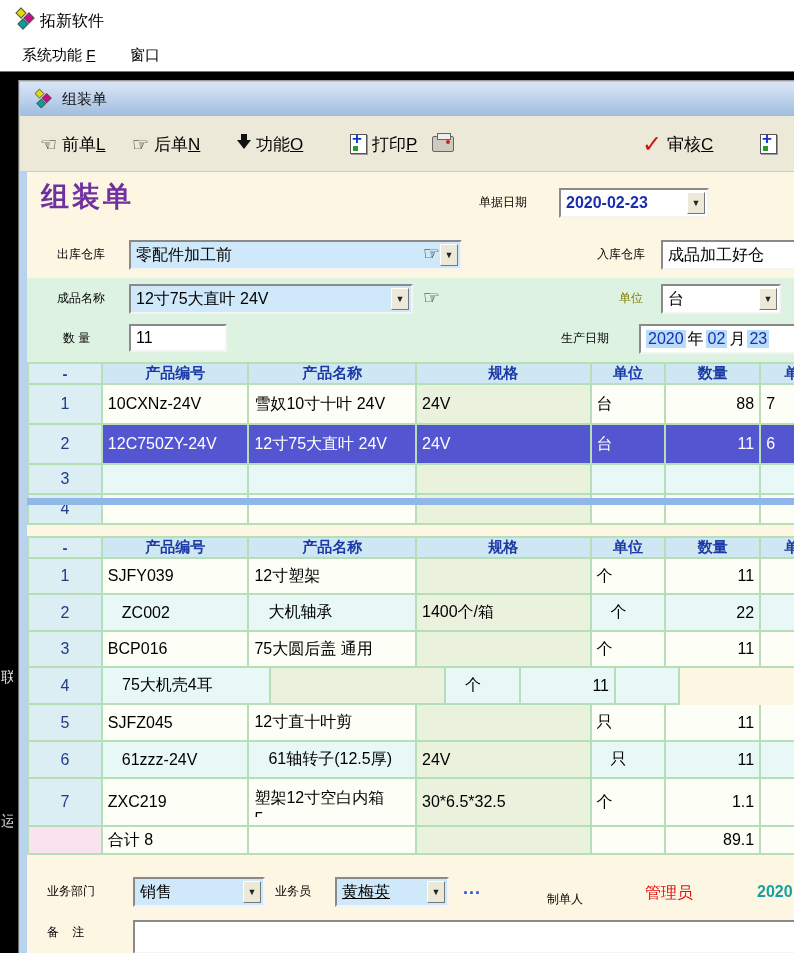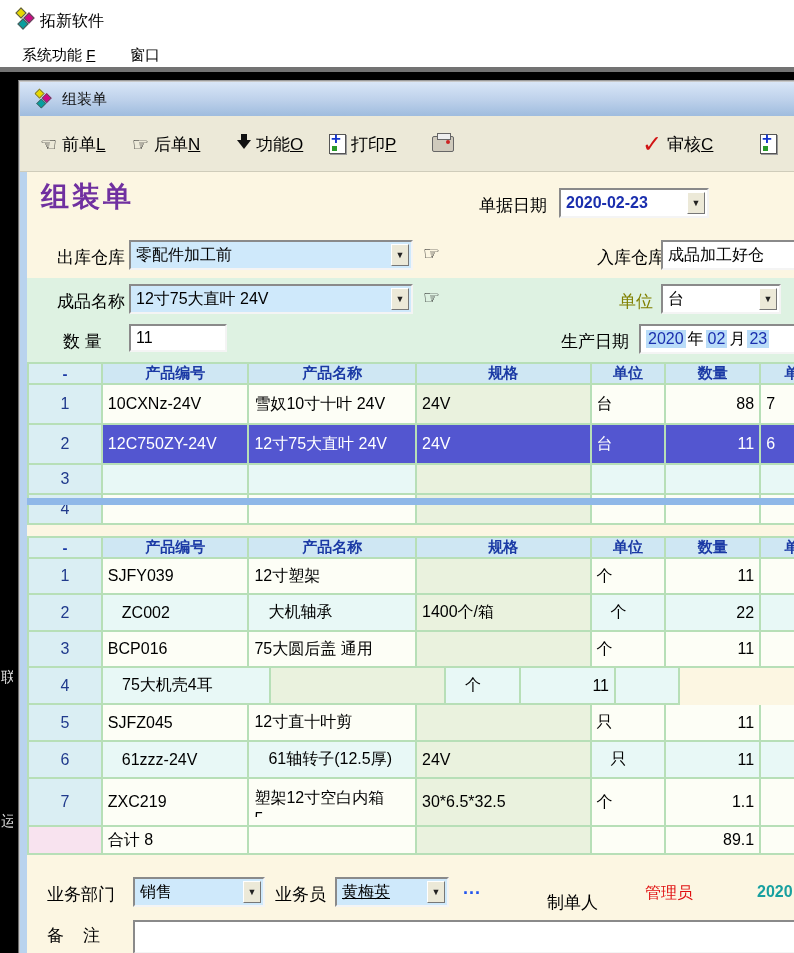--- a/index.html
+++ b/index.html
@@ -3,21 +3,21 @@
 <meta charset="utf-8">
 <style>
   * { margin:0; padding:0; box-sizing:border-box; }
   html,body { width:794px; height:953px; overflow:hidden; background:#000;
               font-family:"Liberation Sans","DejaVu Sans",sans-serif; }
 
   
   .app-top { position:absolute; left:0; top:0; width:794px; height:72px; background:#fff; }
   .app-titlebar { position:absolute; left:0; top:0; width:100%; height:40px; }
   .app-title { position:absolute; left:40px; top:11px; font-size:16px; color:#000; }
-  .app-menubar { position:absolute; left:0; top:40px; width:100%; height:32px; border-bottom:5px solid #737373; }
+  .app-menubar { position:absolute; left:0; top:40px; width:100%; height:32px; border-bottom:1px solid #737373; }
   .menu-item { position:absolute; top:6px; font-size:15px; color:#000; cursor:default; }
   .menu-item .u { text-decoration:underline; }
 
   
   .diamonds { position:absolute; width:20px; height:22px; }
   .diamonds i { position:absolute; width:8px; height:8px; transform:rotate(45deg); }
   .diamonds .d1 { left:1px; top:1px;  background:#e6d800; border:1px solid #555; }
   .diamonds .d2 { left:9px; top:6px;  background:#cc0a86; border:1px solid #555; }
   .diamonds .d3 { left:3px; top:12px; background:#089e9e; border:1px solid #555; }
 
@@ -50,21 +50,21 @@
 
   
   .body { position:absolute; left:8px; top:91px; width:834px; bottom:0; background:#fcf6e2; }
   .strip-left { position:absolute; left:1px; top:91px; width:7px; bottom:0; background:#b9d3ee; }
 
   .form-a { position:absolute; left:0; top:0; width:100%; height:106px; background:#fcf6e2; }
   .form-b { position:absolute; left:0; top:106px; width:100%; height:84px; background:#def2e2; }
 
   .form-title { position:absolute; left:14px; top:6px; font-size:28px; font-weight:bold;
                 color:var(--form-title,#7030a0); letter-spacing:3px; }
-  .lbl { position:absolute; font-size:17px; color:#000; white-space:pre; }
+  .lbl { position:absolute; font-size:12px; color:#000; white-space:pre; }
   .lbl.olive { color:var(--unit-label,#808000); }
 
   .field { position:absolute; height:30px; background:#fff; border:2px solid #8a8a8a;
            border-right-color:#f4f4f4; border-bottom-color:#f4f4f4;
            display:flex; align-items:center; font-size:16px; padding-left:5px; overflow:hidden; }
   .combo { padding-right:22px; }
   .combo.blue { background:#cfe9fb; }
   .combo-btn { position:absolute; right:2px; top:2px; bottom:2px; width:18px; background:#ece9d8;
                border:1px solid #fff; border-right-color:#777; border-bottom-color:#777;
                display:flex; align-items:center; justify-content:center; font-size:9px; color:#222; }
@@ -131,21 +131,21 @@
       <span><span>前单</span><span class="u">L</span></span>
     </span>
     <span class="tb-item" style="left:112px;">
       <span class="hand">☞</span>
       <span><span>后单</span><span class="u">N</span></span>
     </span>
     <span class="tb-item" style="left:217px;">
       <span class="arrowdn"></span>
       <span><span>功能</span><span class="u">O</span></span>
     </span>
-    <span class="tb-item" style="left:309px;">
+    <span class="tb-item" style="left:330px;">
       <span class="docicon"></span>
       <span><span>打印</span><span class="u">P</span></span>
     </span>
     <span class="tb-item" style="left:412px;">
       <span class="printer"></span>
     </span>
     <span class="tb-item" style="left:622px;">
       <span class="check">✓</span>
       <span><span>审核</span><span class="u">C</span></span>
     </span>
@@ -159,21 +159,21 @@
   <div class="body">
 
     <div class="form-a">
       <div class="form-title">组装单</div>
       <span class="lbl" style="left:452px;top:22px;">单据日期</span>
       <div class="field combo" style="left:532px;top:16px;width:150px;">
         <span class="navy" style="font-weight:bold;">2020-02-23</span>
         <span class="combo-btn">▼</span>
       </div>
       <span class="lbl" style="left:30px;top:74px;">出库仓库</span>
-      <div class="field combo blue" style="left:102px;top:68px;width:284px;">
+      <div class="field combo blue" style="left:102px;top:68px;width:333px;">
         <span>零配件加工前</span>
         <span class="combo-btn">▼</span>
       </div>
       <span class="hand" style="position:absolute;left:396px;top:70px;">☞</span>
       <span class="lbl" style="left:570px;top:74px;">入库仓库</span>
       <div class="field" style="left:634px;top:68px;width:200px;">
         <span>成品加工好仓</span>
       </div>
     </div>
 

